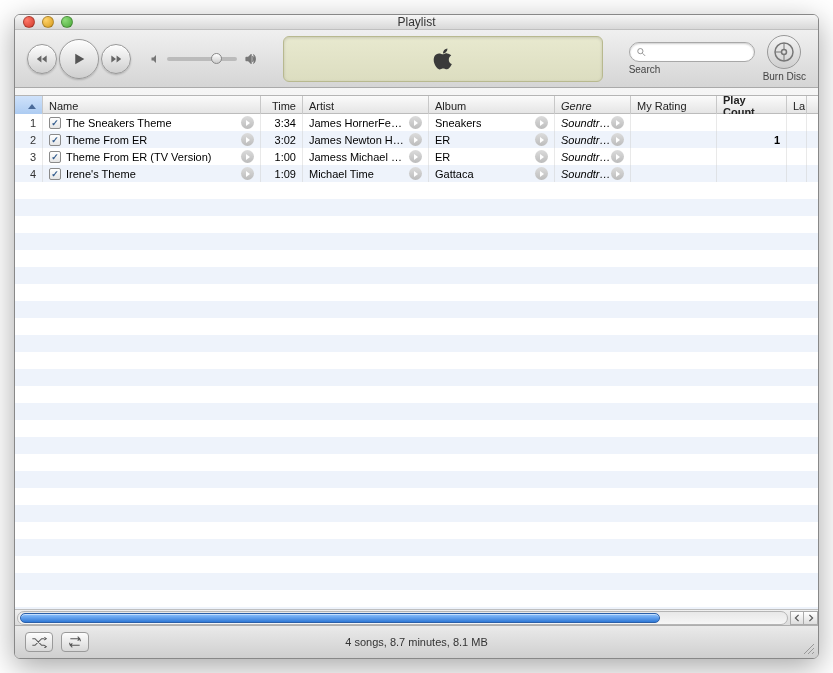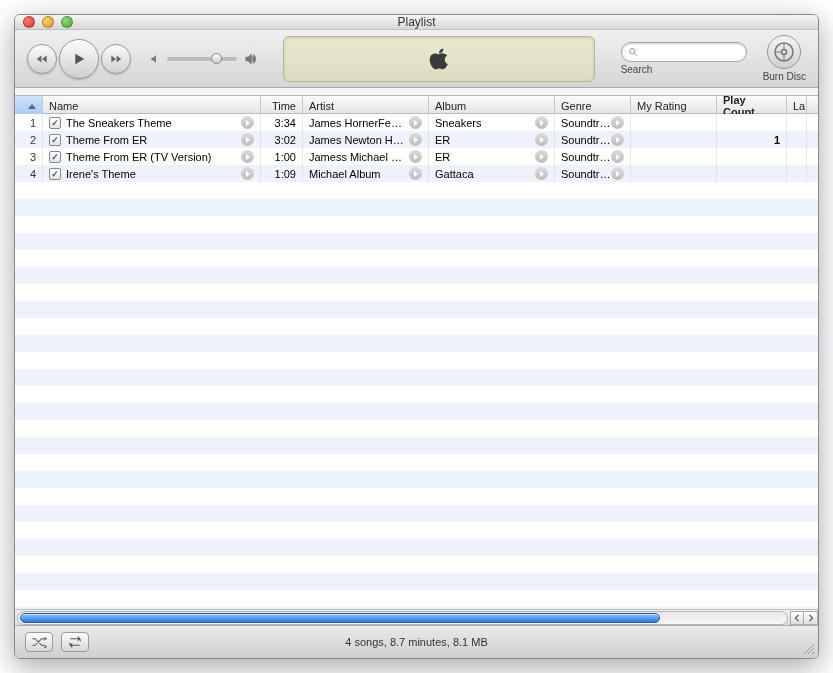--- a/index.html
+++ b/index.html
@@ -83,21 +83,21 @@
   .searchbox {
     width: 126px; height: 20px; border-radius: 10px;
     background: #fff; border: 1px solid #a8a8a8;
     box-shadow: inset 0 1px 2px rgba(0,0,0,0.2);
     display: flex; align-items: center; padding: 0 6px; gap: 4px;
   }
   .searchbox input {
     border: none; outline: none; width: 100%; font-size: 11px; background: transparent;
   }
   .caption { font-size: 10px; color: #444; }
-  .burn-group { display: flex; flex-direction: column; align-items: center; gap: 2px; margin-left: 8px; }
+  .burn-group { display: flex; flex-direction: column; align-items: center; gap: 2px; margin-left: 0; }
   .burn-btn {
     width: 34px; height: 34px; border-radius: 50%;
     background: linear-gradient(#f4f4f4,#cfcfcf);
     border: 1px solid #999;
     display: flex; align-items: center; justify-content: center;
   }
 
   .table-area {
     position: absolute;
     left: 0; right: 0; top: 80px; bottom: 33px;
@@ -127,21 +127,21 @@
     width: 0; height: 0;
     border-left: 4px solid transparent;
     border-right: 4px solid transparent;
     border-bottom: 5px solid #4a6a99;
   }
   .col-num   { width: 28px; justify-content: flex-end; }
   .col-name  { width: 218px; }
   .col-time  { width: 42px; justify-content: flex-end; }
   .col-artist{ width: 126px; text-align: center; }
   .col-album { width: 126px; }
-  .col-genre { width: 76px; }
+  .col-genre { width: 76px; font-style: italic; }
   .col-rating{ width: 86px; }
   .col-count { width: 70px; justify-content: flex-end; font-weight: bold; }
   .col-last  { width: 20px; }
 
   .tbody { flex: 1; overflow: hidden; position: relative; }
   .striped {
     position: absolute; inset: 0;
     background: repeating-linear-gradient(
       to bottom,
       #ffffff 0, #ffffff 17px,
@@ -453,21 +453,21 @@
             </div>
             <div class="td col-name">
               <span class="check">✓</span>
               <span class="cell-text">Irene's Theme</span>
               <span class="arrow-circ"></span>
             </div>
             <div class="td col-time">
               <span class="cell-text">1:09</span>
             </div>
             <div class="td col-artist">
-              <span class="cell-text">Michael Album</span>
+              <span class="cell-text">Michael Time</span>
               <span class="arrow-circ"></span>
             </div>
             <div class="td col-album">
               <span class="cell-text">Gattaca</span>
               <span class="arrow-circ"></span>
             </div>
             <div class="td col-genre">
               <span class="cell-text">Soundtrack</span>
               <span class="arrow-circ"></span>
             </div>

